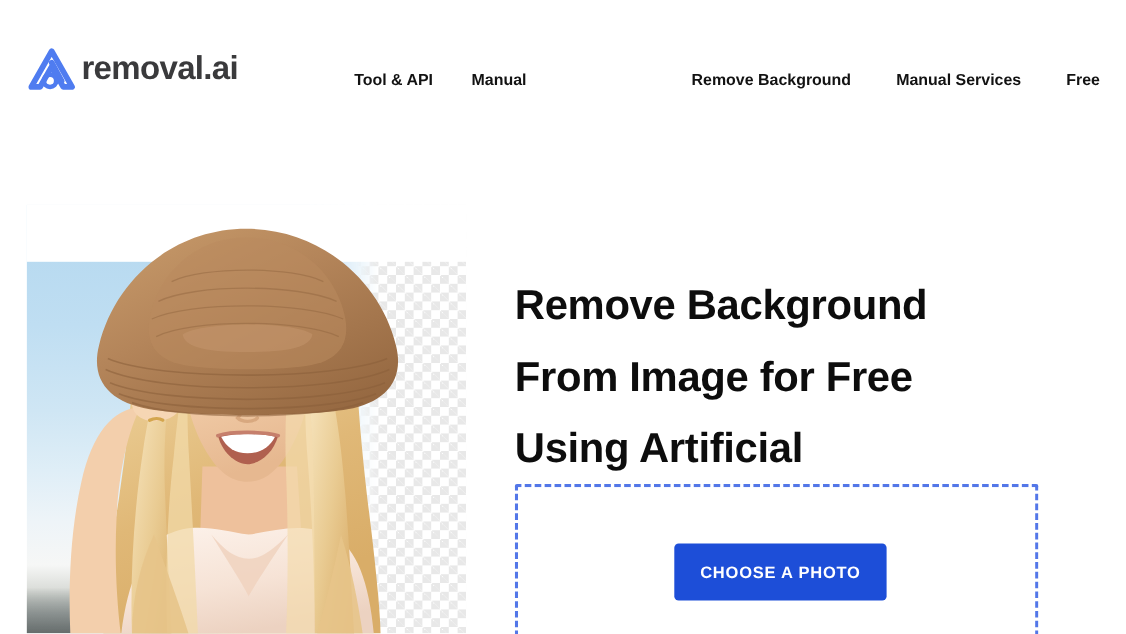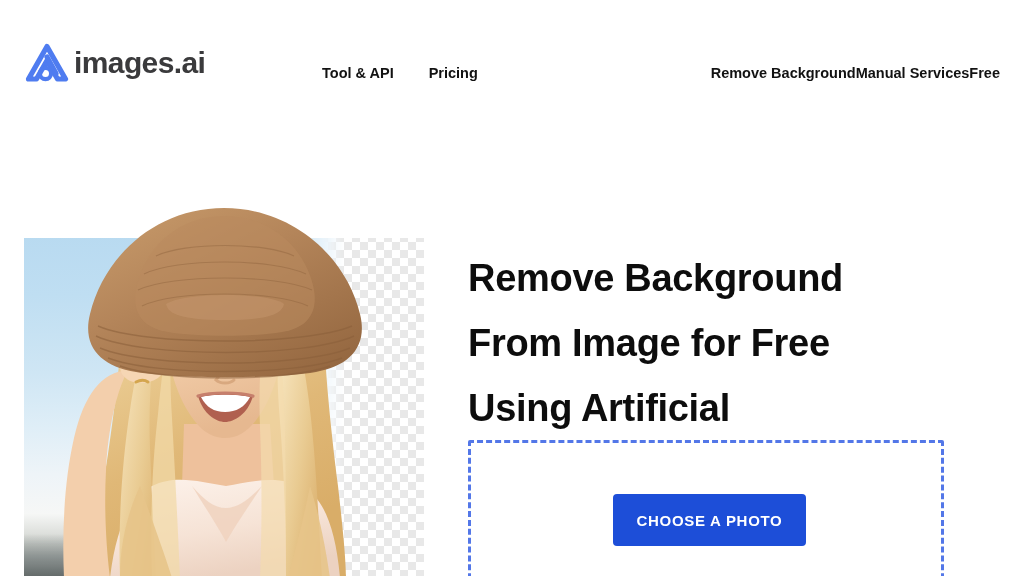--- a/index.html
+++ b/index.html
@@ -30,21 +30,21 @@
     line-height: 1;
     white-space: nowrap;
   }
 
   .nav-left {
     position: absolute; left: 322px; top: 63px;
     display: flex; gap: 35px;
   }
   .nav-right {
     position: absolute; right: 24px; top: 63px;
-    display: flex;  padding-left: 18px;
+    display: flex; gap: 41px; padding-left: 18px;
   }
   .nav-item {
     font-size: 14.5px;
     font-weight: 600;
     color: #121212;
     white-space: nowrap;
     line-height: 20px;
     cursor: pointer;
   }
 
@@ -148,26 +148,26 @@
 <div class="header">
 
   <div class="logo">
     <span>
       <svg class="logo-mark" viewBox="0 0 46 42" xmlns="http://www.w3.org/2000/svg">
         <path d="M23 4.5 L41.5 37 L33.5 37 L23 18.5 L12.5 37 L4.5 37 Z" fill="none" stroke="#4f7cf0" stroke-width="5.2" stroke-linejoin="round" stroke-linecap="round"></path>
         <path d="M23 15 L32 31.5" fill="none" stroke="#4f7cf0" stroke-width="5.2" stroke-linecap="round"></path>
         <circle cx="21.5" cy="31.5" r="5.6" fill="none" stroke="#4f7cf0" stroke-width="4.2"></circle>
       </svg>
     </span>
-    <span class="logo-word">images.ai</span>
+    <span class="logo-word">removal.ai</span>
   </div>
 
   <nav class="nav-left">
     <span class="nav-item">Tool &amp; API</span>
-    <span class="nav-item">Pricing</span>
+    <span class="nav-item">Manual</span>
   </nav>
 
   <nav class="nav-right">
     <span class="nav-item">Remove Background</span>
     <span class="nav-item">Manual Services</span>
     <span class="nav-item">Free</span>
   </nav>
 </div>
 
 <div class="hero-image">

